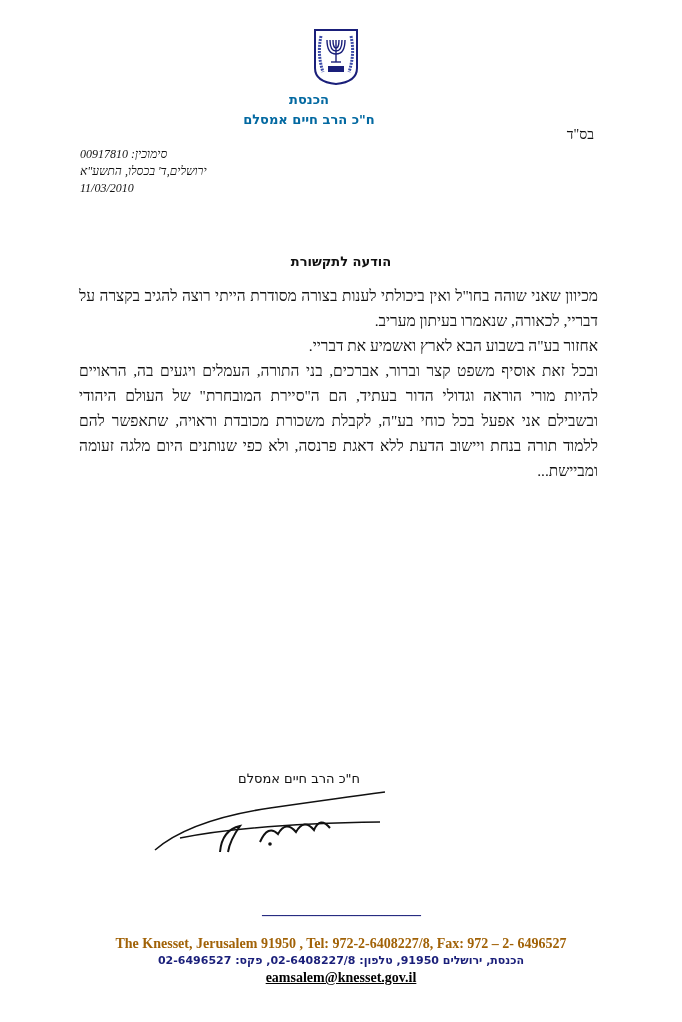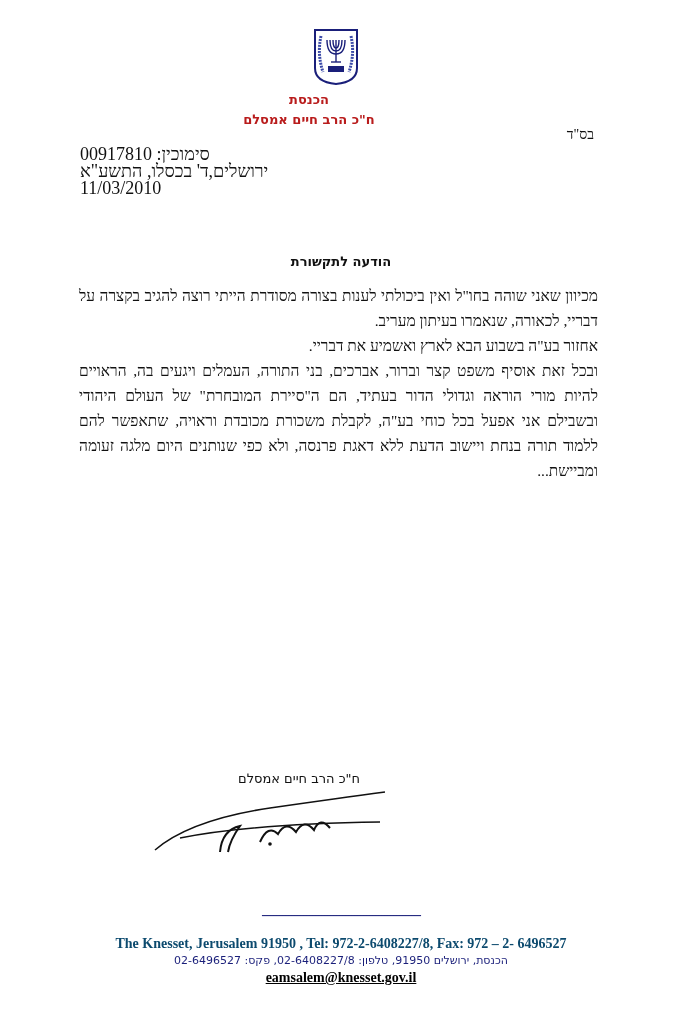--- a/index.html
+++ b/index.html
@@ -1,40 +1,40 @@
 <!DOCTYPE html>
 <html><head>
 <meta charset="utf-8">
 <style>
   html, body { margin: 0; padding: 0; background: #ffffff; }
   body { width: 682px; height: 1022px; position: relative; overflow: hidden;
          font-family: "Liberation Serif", "DejaVu Serif", serif; color: #111; }
   .emblem { position: absolute; left: 313px; top: 28px; width: 46px; height: 58px; }
   .org { position: absolute; left: 0; width: 618px; text-align: center;
-         color: #b91c1c; font-weight: bold; font-family: "DejaVu Sans", sans-serif; }
+         color: #0369a1; font-weight: bold; font-family: "DejaVu Sans", sans-serif; }
   .org-name { top: 92px; font-size: 13px; }
   .mk-name { top: 112px; font-size: 13px; }
   .bsd { position: absolute; right: 88px; top: 127px; font-size: 14px; direction: rtl; }
-  .meta { position: absolute; left: 80px; top: 146px; font-size: 18px; line-height: 17px; }
+  .meta { position: absolute; left: 80px; top: 146px; font-size: 12px; line-height: 17px; font-style: italic; }
   .meta div { direction: rtl; text-align: left; }
   .meta .date { direction: ltr; }
   .title { position: absolute; left: 0; width: 682px; top: 254px; text-align: center;
            font-weight: bold; font-size: 13px; font-family: "DejaVu Sans", sans-serif; direction: rtl; }
   .body { position: absolute; left: 79px; width: 519px; top: 283px; direction: rtl;
           text-align: justify; font-size: 15.5px; line-height: 25px; }
   .body p { margin: 0; text-align-last: right; }
   .closing { position: absolute; left: 0; top: 770px; width: 360px; direction: rtl;
              text-align: right; font-size: 13px; line-height: 18px; font-family: "DejaVu Sans", sans-serif; }
   .sig { position: absolute; left: 150px; top: 780px; width: 240px; height: 80px; }
   .footer-rule { position: absolute; left: 0; width: 682px; top: 908px; text-align: center;
                  color: #1a1f7a; font-weight: bold; font-size: 12px; letter-spacing: -1px; }
   .footer-en { position: absolute; left: 0; width: 682px; top: 936px; text-align: center;
-               color: #0c4a6e; font-weight: bold; font-size: 14px; }
+               color: #a16207; font-weight: bold; font-size: 14px; }
   .footer-he { position: absolute; left: 0; width: 682px; top: 954px; text-align: center;
-               color: #1a1f7a; font-weight: normal; font-size: 11px; direction: rtl;
+               color: #1a1f7a; font-weight: bold; font-size: 11px; direction: rtl;
                font-family: "DejaVu Sans", sans-serif; }
   .footer-mail { position: absolute; left: 0; width: 682px; top: 970px; text-align: center;
                  font-weight: bold; font-size: 14px; }
   .footer-mail a { color: #000000; text-decoration: underline; }
 </style>
 </head>
 <body>
 
 <svg class="emblem" viewBox="0 0 46 58">
   <path d="M2 2 H44 V40 Q44 54 23 56 Q2 54 2 40 Z" fill="#ffffff" stroke="#1a1f7a" stroke-width="2"></path>

